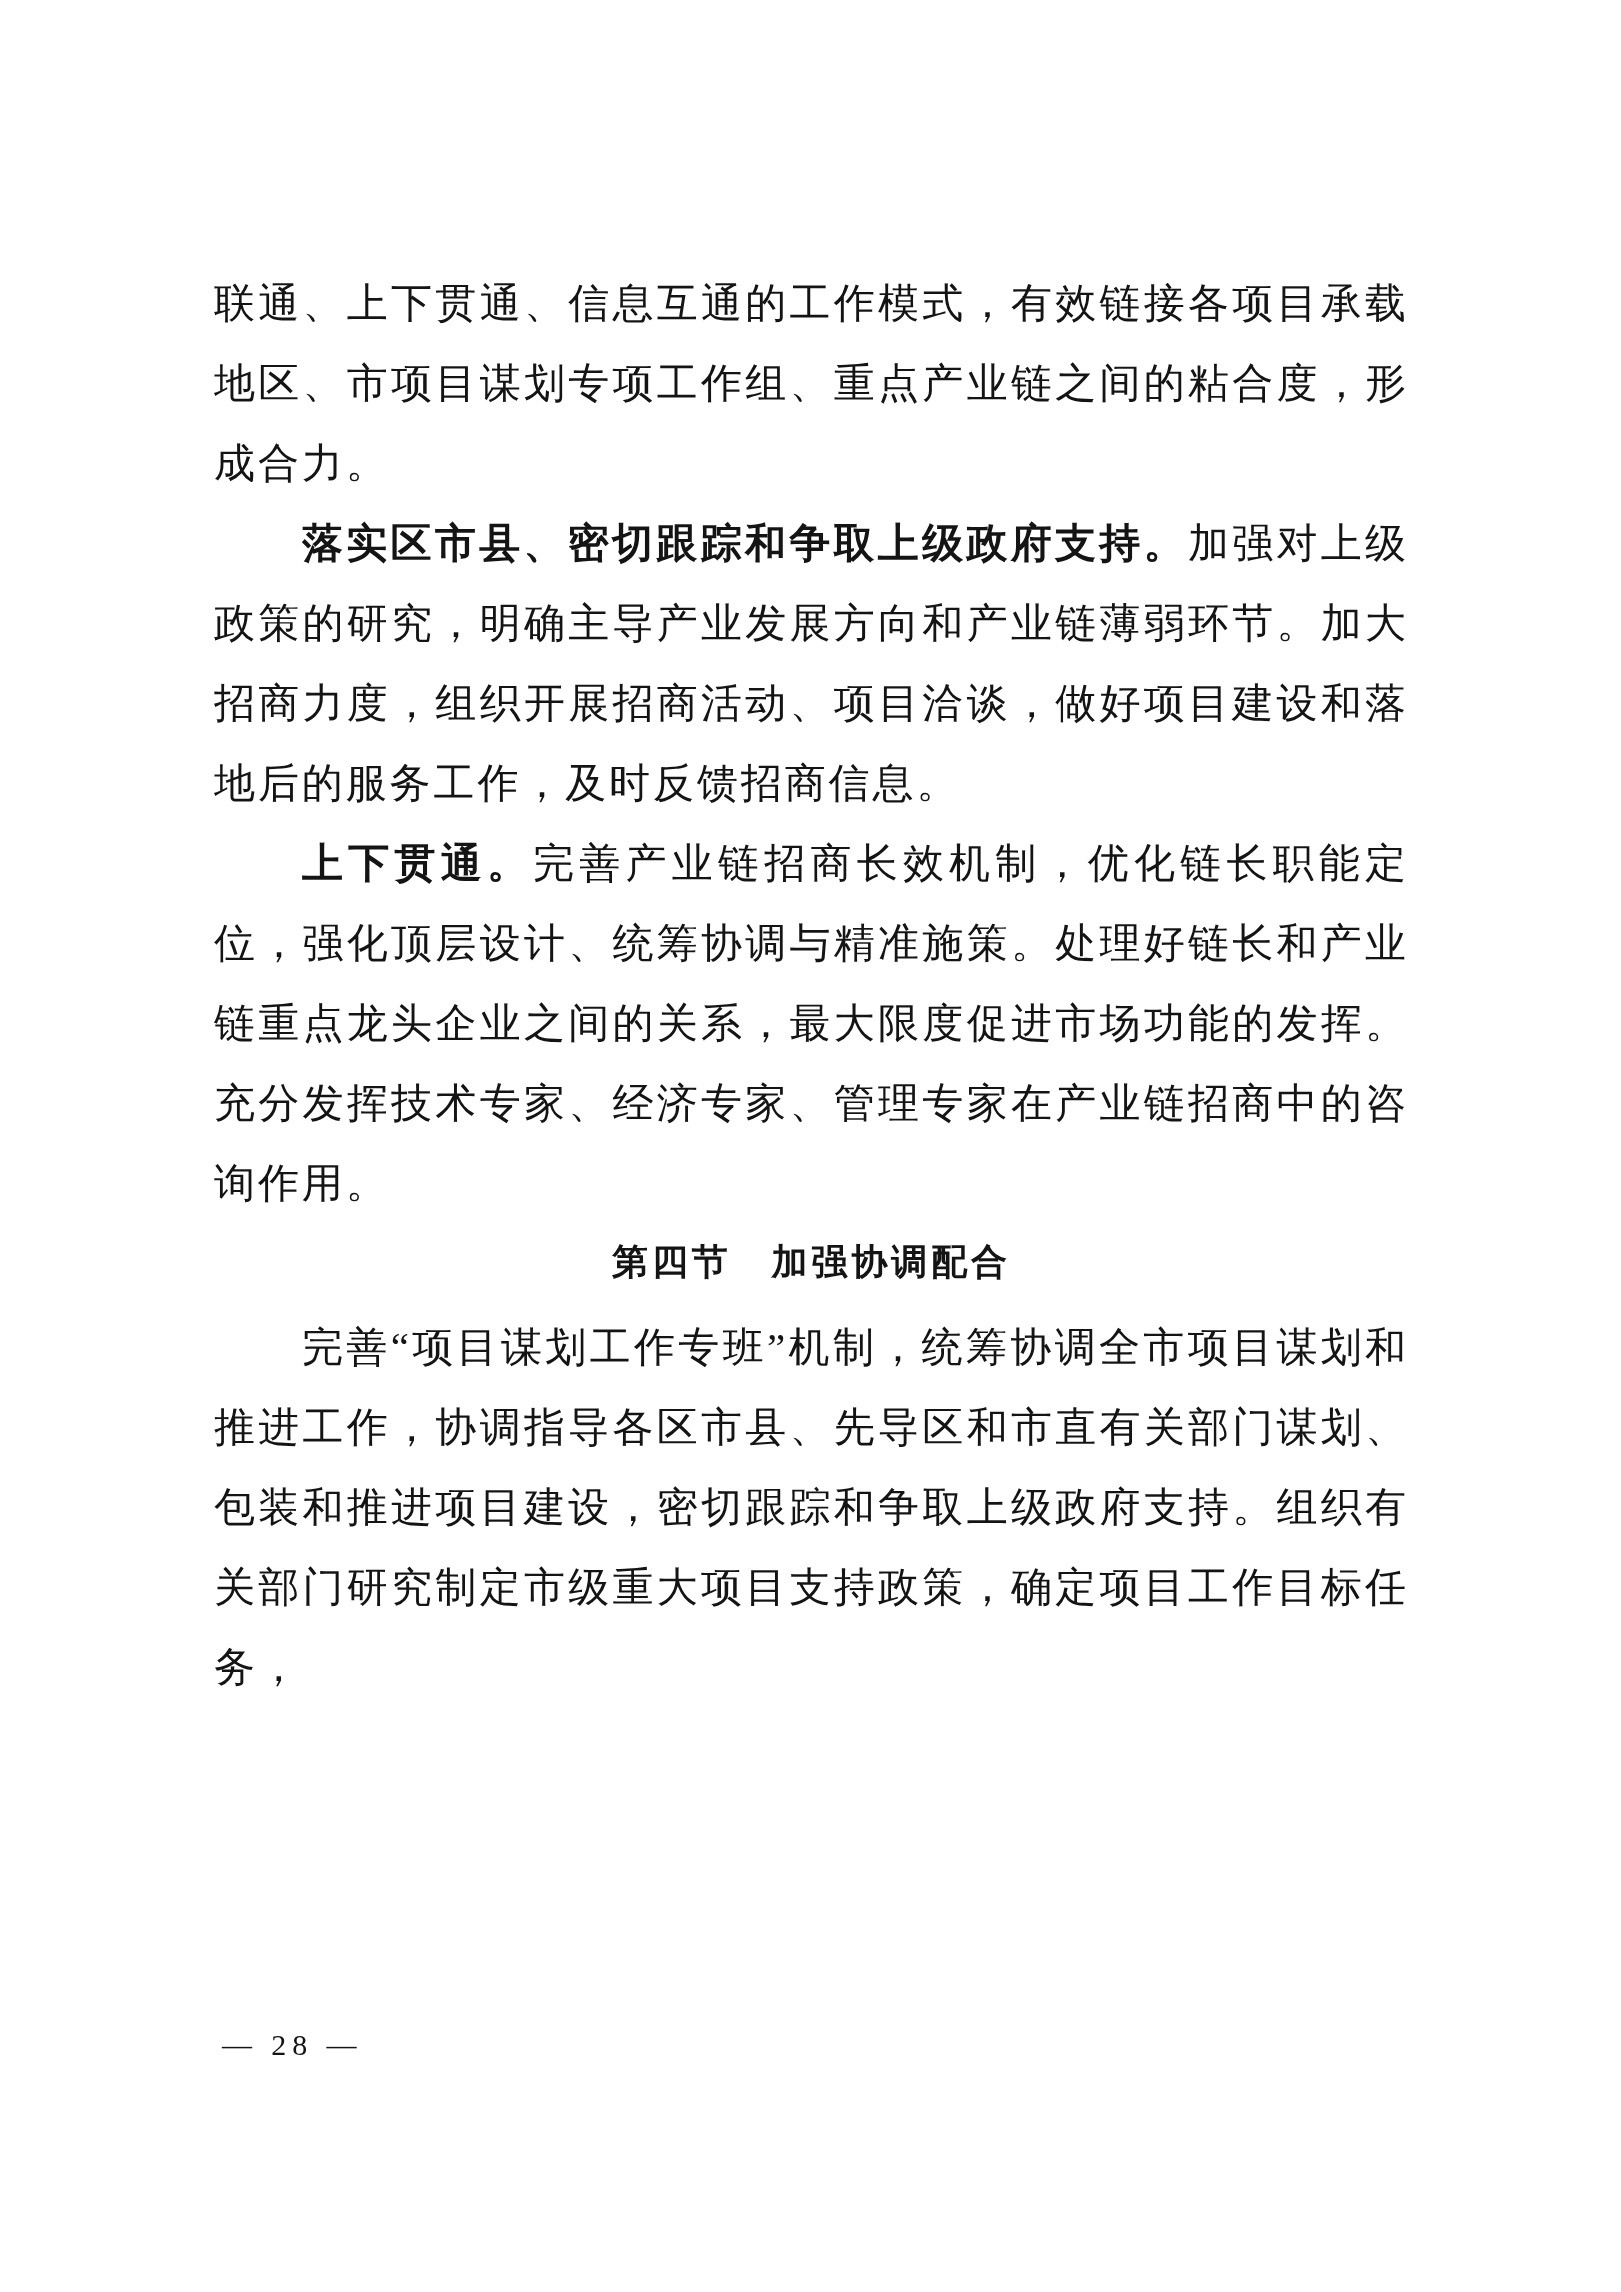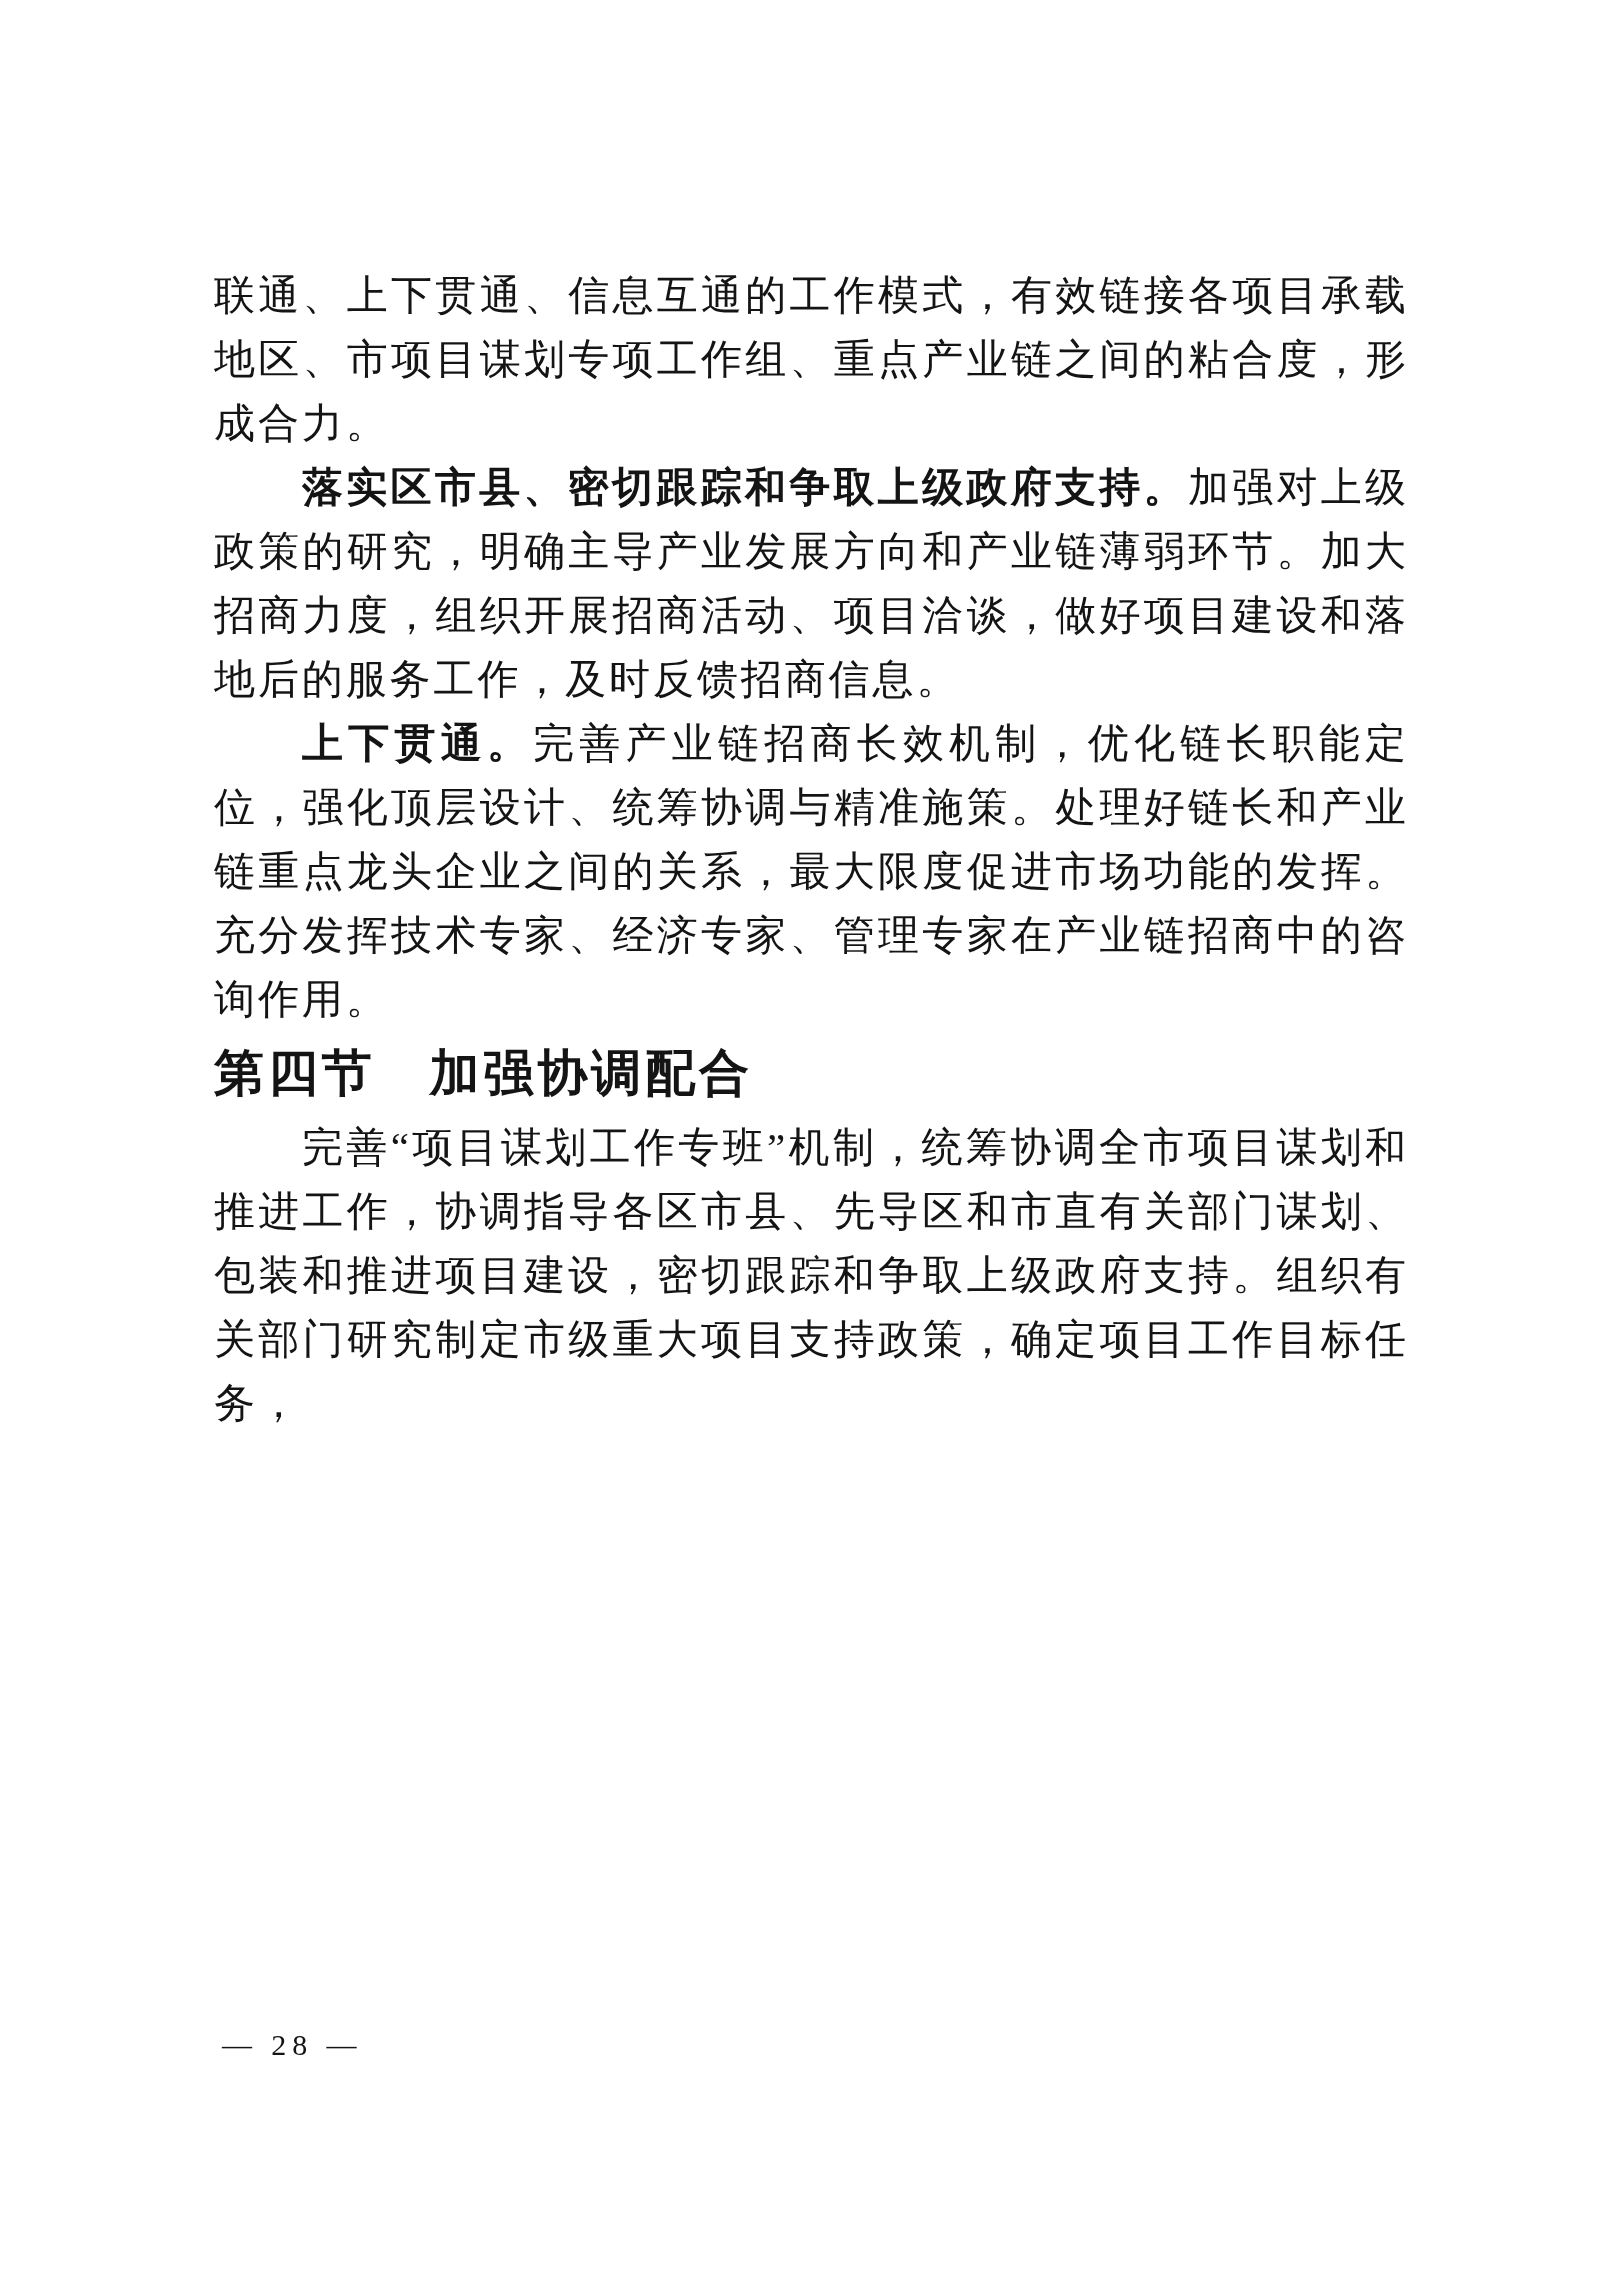--- a/index.html
+++ b/index.html
@@ -18,42 +18,42 @@
   .content {
     position: absolute;
     left: 214px;
     top: 263px;
     width: 1195px;
     font-family: "Liberation Serif", "DejaVu Serif", serif;
   }
   .para {
     margin: 0;
     font-size: 41px;
-    line-height: 64px;
+    line-height: 80px;
     letter-spacing: 2.9px;
     text-align: justify;
     text-justify: inter-character;
     word-break: break-all;
     color: #141414;
   }
   .para.indent {
     text-indent: 88px;
   }
   .lead {
     font-weight: 700;
   }
   .section-heading {
     margin: 0;
-    font-size: 50px;
+    font-size: 36px;
     line-height: 84px;
     font-weight: 700;
-    text-align: left;
+    text-align: center;
     letter-spacing: 3.9px;
     color: #141414;
-    font-family: Liberation Serif, serif;
+    font-family: Liberation Mono, monospace;
   }
   .page-footer {
     position: absolute;
     left: 222px;
     top: 2028px;
     font-size: 30px;
     letter-spacing: 5.9px;
     color: #141414;
     font-family: "Liberation Serif", "DejaVu Serif", serif;
   }

